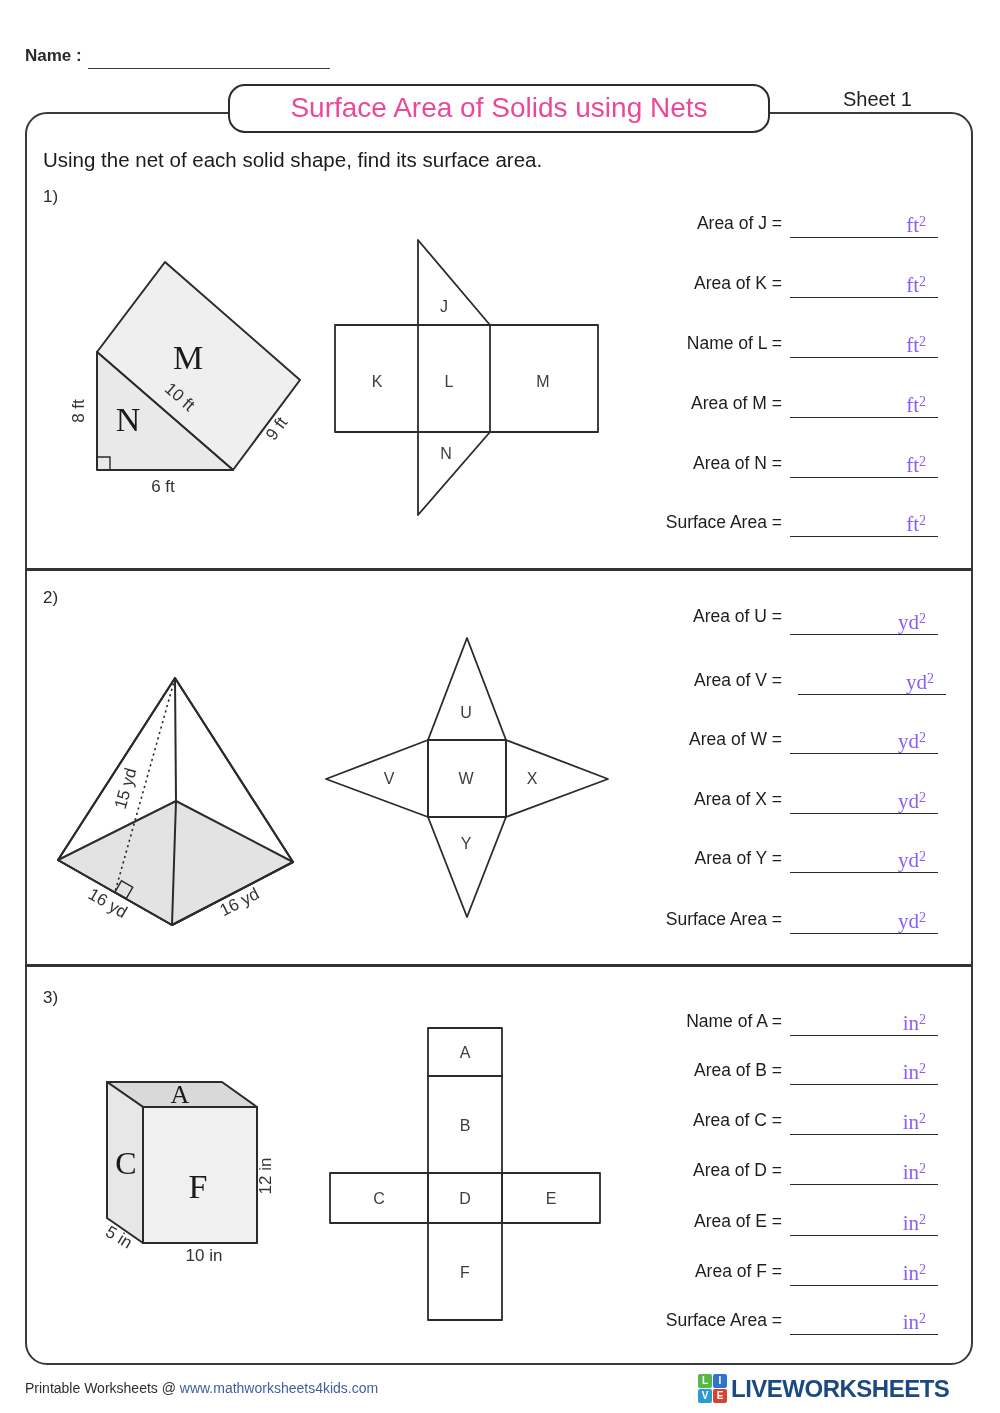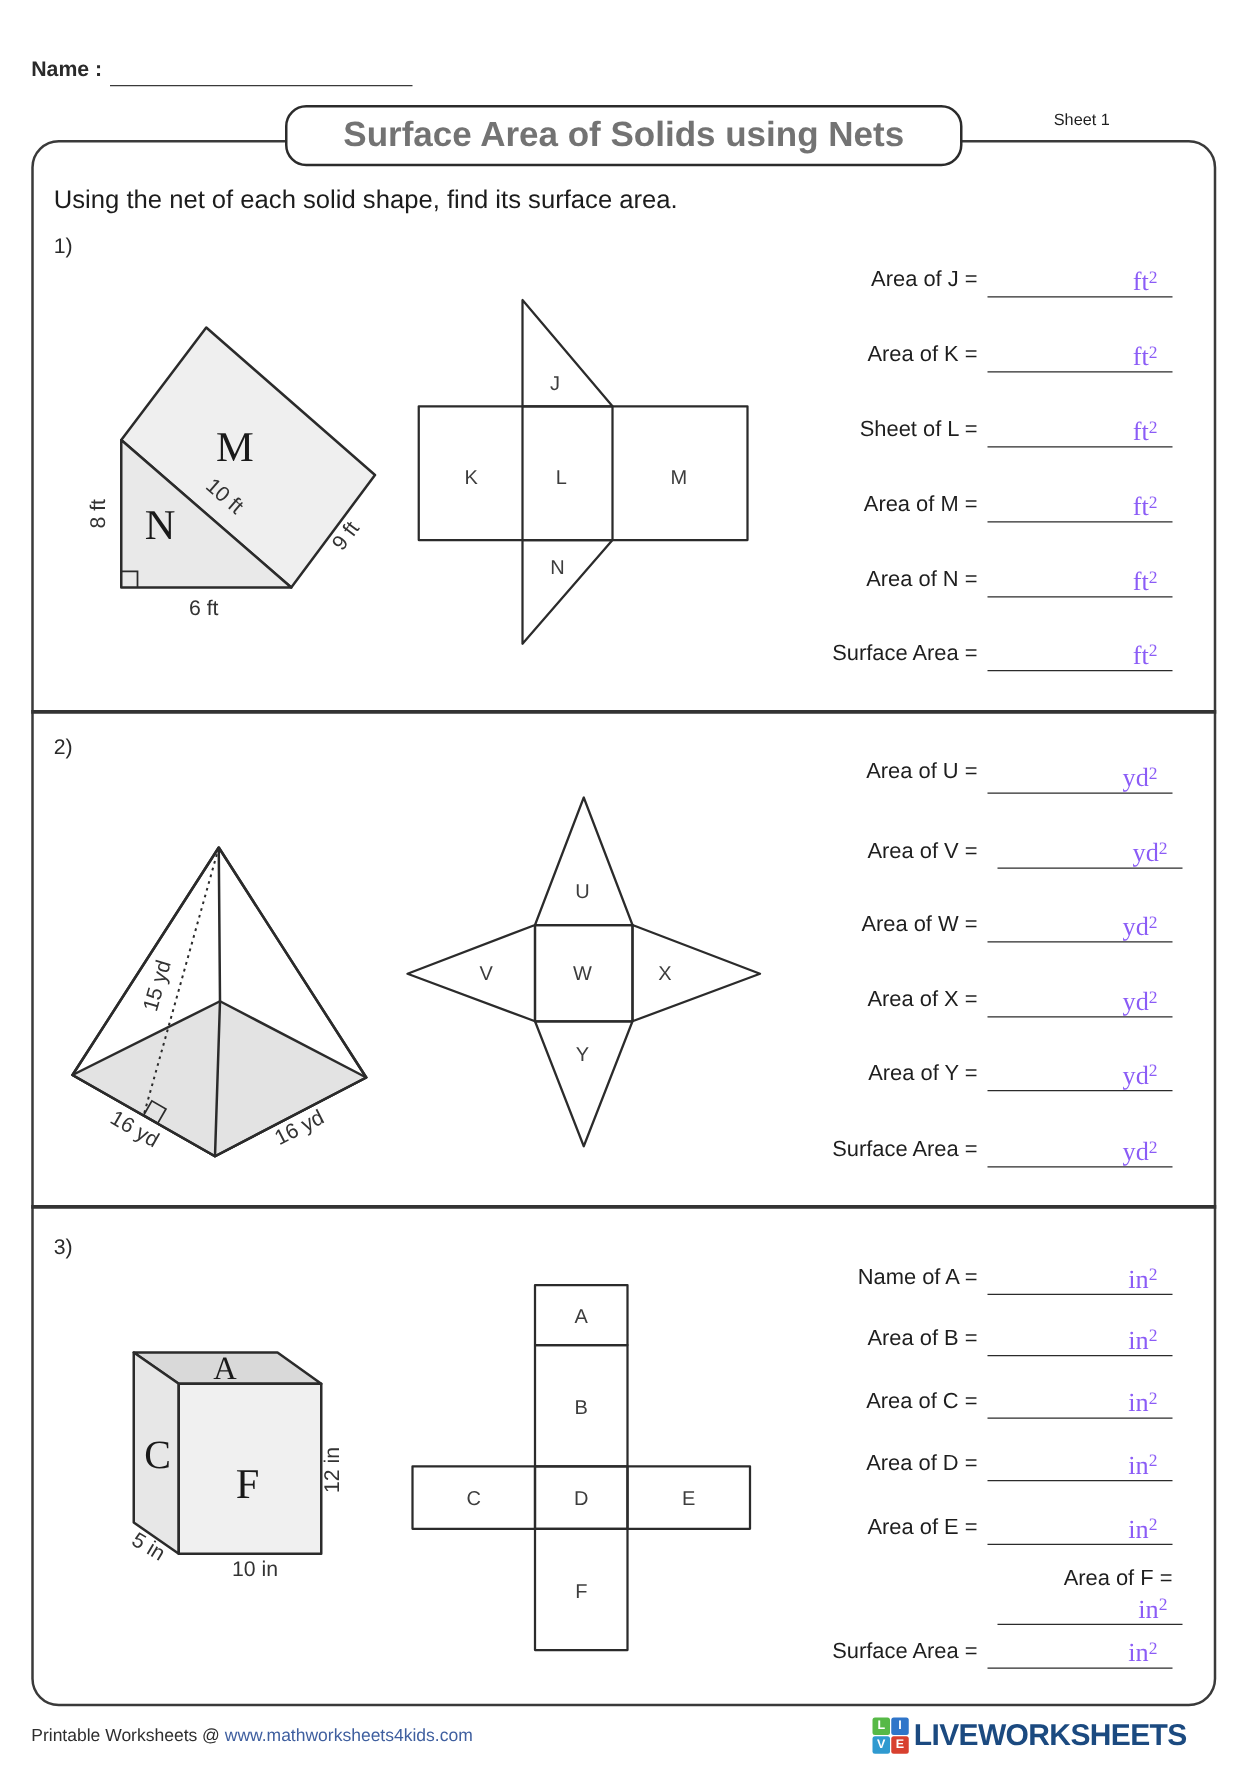--- a/index.html
+++ b/index.html
@@ -7,30 +7,30 @@
   body {
     width:1000px; height:1413px; position:relative;
     font-family:"Liberation Sans", sans-serif; color:#1f1f1f;
     overflow:hidden;
   }
   .abs { position:absolute; }
 
   
   .name-label { left:25px; top:46px; font-size:17px; font-weight:600; color:#2a2a2a; }
   .name-line  { left:88px; top:68px; width:242px; border-bottom:1.6px solid #3a3a3a; height:0; }
-  .sheet-label { left:843px; top:88px; font-size:13px; color:#1f1f1f; }
+  .sheet-label { left:843px; top:88px; font-size:20px; color:#1f1f1f; }
 
   .main-box {
     left:25px; top:112px; width:948px; height:1253px;
     border:2.2px solid #3a3a3a; border-radius:22px; background:transparent;
   }
   .title-box {
     left:228px; top:84px; width:542px; height:49px;
     border:2.6px solid #2b2b2b; border-radius:17px; background:#ffffff;
-    text-align:center; line-height:44px; font-size:28px; font-weight:bold; color:#737373;
+    text-align:center; line-height:44px; font-size:28px; font-weight:normal; color:#ec4899;
     z-index:5;
   }
   .instruction { left:43px; top:148px; font-size:20.5px; color:#1c1c1c; }
 
   .divider { left:25px; width:948px; height:2.6px; background:#333; }
 
   .pnum { font-size:17px; color:#2a2a2a; }
 
   
   svg { position:absolute; overflow:visible; }
@@ -172,21 +172,21 @@
       <span class="aunit"><span>ft</span><sup>2</sup></span>
     </span>
 </div>
 <div class="arow" style="top:264px;">
   <span class="alabel">Area of K =</span>
   <span class="aline">
       <span class="aunit"><span>ft</span><sup>2</sup></span>
     </span>
 </div>
 <div class="arow" style="top:324px;">
-  <span class="alabel">Sheet of L =</span>
+  <span class="alabel">Name of L =</span>
   <span class="aline">
       <span class="aunit"><span>ft</span><sup>2</sup></span>
     </span>
 </div>
 <div class="arow" style="top:384px;">
   <span class="alabel">Area of M =</span>
   <span class="aline">
       <span class="aunit"><span>ft</span><sup>2</sup></span>
     </span>
 </div>
@@ -263,21 +263,21 @@
   <span class="aline">
       <span class="aunit"><span>in</span><sup>2</sup></span>
     </span>
 </div>
 <div class="arow" style="top:1202px;">
   <span class="alabel">Area of E =</span>
   <span class="aline">
       <span class="aunit"><span>in</span><sup>2</sup></span>
     </span>
 </div>
-<div class="arow" style="top:1252px;flex-direction:column;">
+<div class="arow" style="top:1252px;">
   <span class="alabel">Area of F =</span>
   <span class="aline">
       <span class="aunit"><span>in</span><sup>2</sup></span>
     </span>
 </div>
 <div class="arow" style="top:1301px;">
   <span class="alabel">Surface Area =</span>
   <span class="aline">
       <span class="aunit"><span>in</span><sup>2</sup></span>
     </span>

